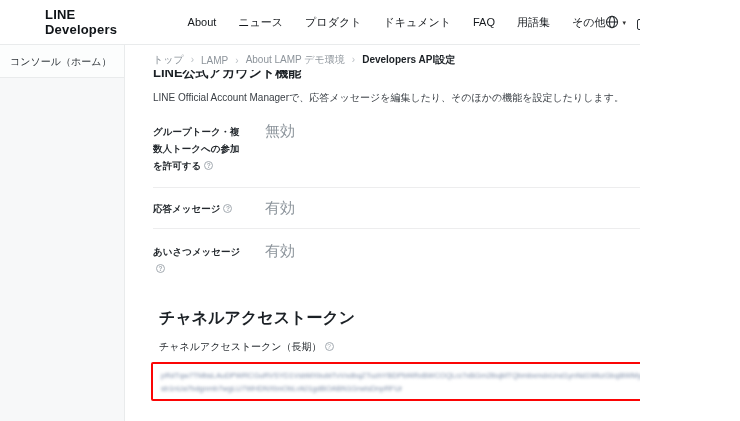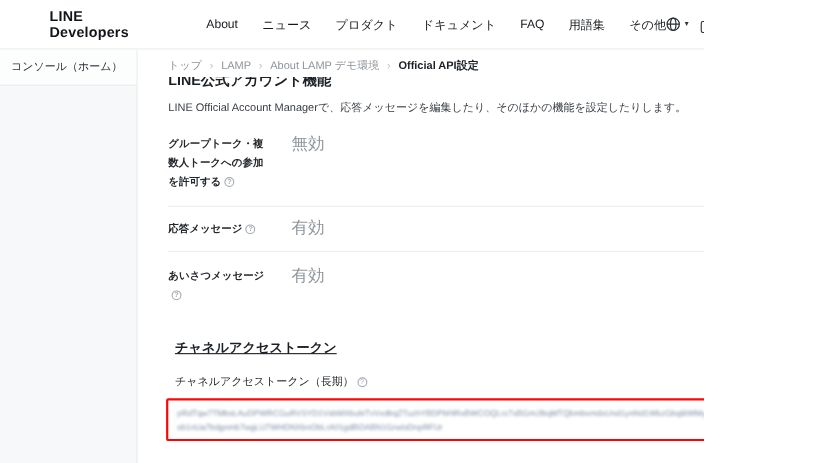--- a/index.html
+++ b/index.html
@@ -48,21 +48,21 @@
   .row-1 { top:78px; } .row-2 { top:155px; } .row-3 { top:198px; }
   .srow .lbl { width:88px; font-size:9.5px; font-weight:bold; color:#23282d; line-height:17px; word-break:break-all; flex-shrink:0; }
   .srow .val { margin-left:24px; font-size:15px; color:#8d959c; line-height:15px; }
   .srow .act { margin-left:auto; display:flex; align-items:center; gap:4px; cursor:pointer; }
   .srow .act .edit { font-size:9.5px; font-weight:normal; color:#00c300; line-height:13px; }
 
   .help { display:inline-flex; align-items:center; justify-content:center; width:9px; height:9px; border:1px solid #a3aab1;
           border-radius:50%; font-size:6.5px; color:#a3aab1; vertical-align:1px; margin-left:3px; cursor:pointer; }
   .help::after { content:"?"; }
 
-  .tok-heading { position:absolute; top:263px; left:33px; font-size:12px; font-weight:bold; color:#1b2025;text-decoration:underline; }
+  .tok-heading { position:absolute; top:263px; left:33px; font-size:16px; font-weight:bold; color:#1b2025; }
   .tok-label { position:absolute; top:295px; left:33px; font-size:10px; font-weight:normal; color:#23282d; }
 
   .tok-box { position:absolute; top:317px; left:25px; width:527px; height:39px; border:2px solid #fb0505;
              border-radius:2px; background:#fff; padding:5px 30px 5px 8px; }
   .tok-text { font-size:7.5px; line-height:13px; color:#7e8ea8; word-break:break-all; filter:blur(1.4px);
               user-select:none; overflow:hidden; height:100%; }
   .copy-btn { position:absolute; right:7px; top:11px; cursor:pointer; }
 
   .regen-btn { position:absolute; top:314px; left:569px; width:31px; height:53px; background:#24292e; border:none;
                border-radius:3px; color:#fff; font-size:10.5px; font-weight:500; cursor:pointer;
@@ -128,21 +128,21 @@
   <aside class="sidebar">
     <div class="side-item">コンソール（ホーム）</div>
   </aside>
 
   <main class="main">
 
     <div class="breadcrumb">
       <span class="crumb">トップ</span>
       <span class="crumb">LAMP</span>
       <span class="crumb">About LAMP デモ環境</span>
-      <span class="crumb last">Official API設定</span>
+      <span class="crumb last">Developers API設定</span>
     </div>
 
     <div class="clipped-heading">
       <div class="inner">LINE公式アカウント機能</div>
     </div>
 
     <p class="desc">LINE Official Account Managerで、応答メッセージを編集したり、そのほかの機能を設定したりします。</p>
 
     <div class="srow row-1">
       <div class="lbl"><span>グループトーク・複数人トークへの参加を許可する</span><span class="help"></span></div>

